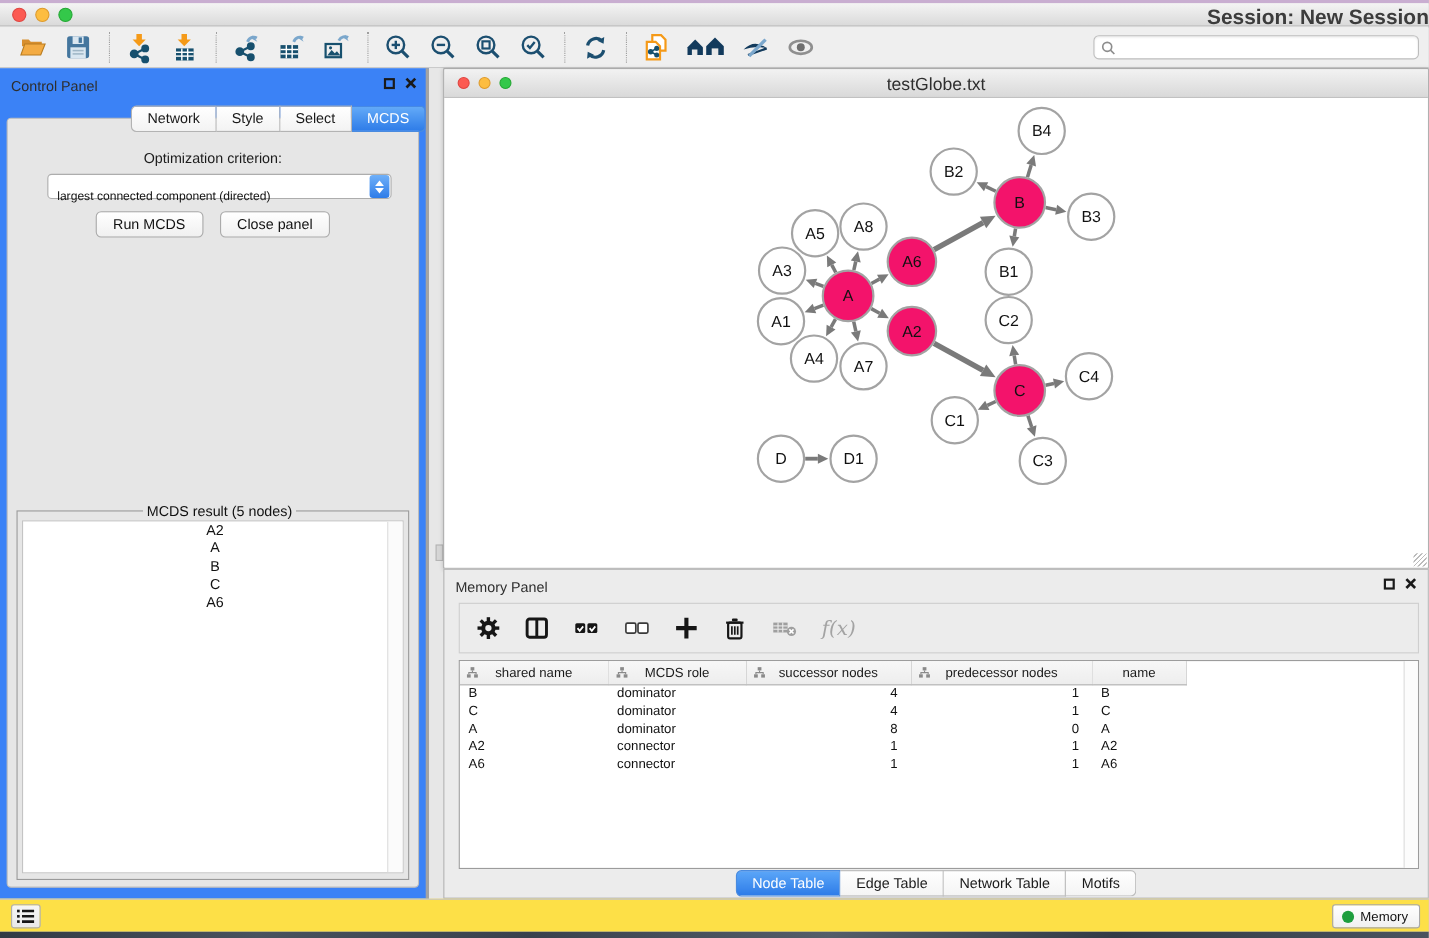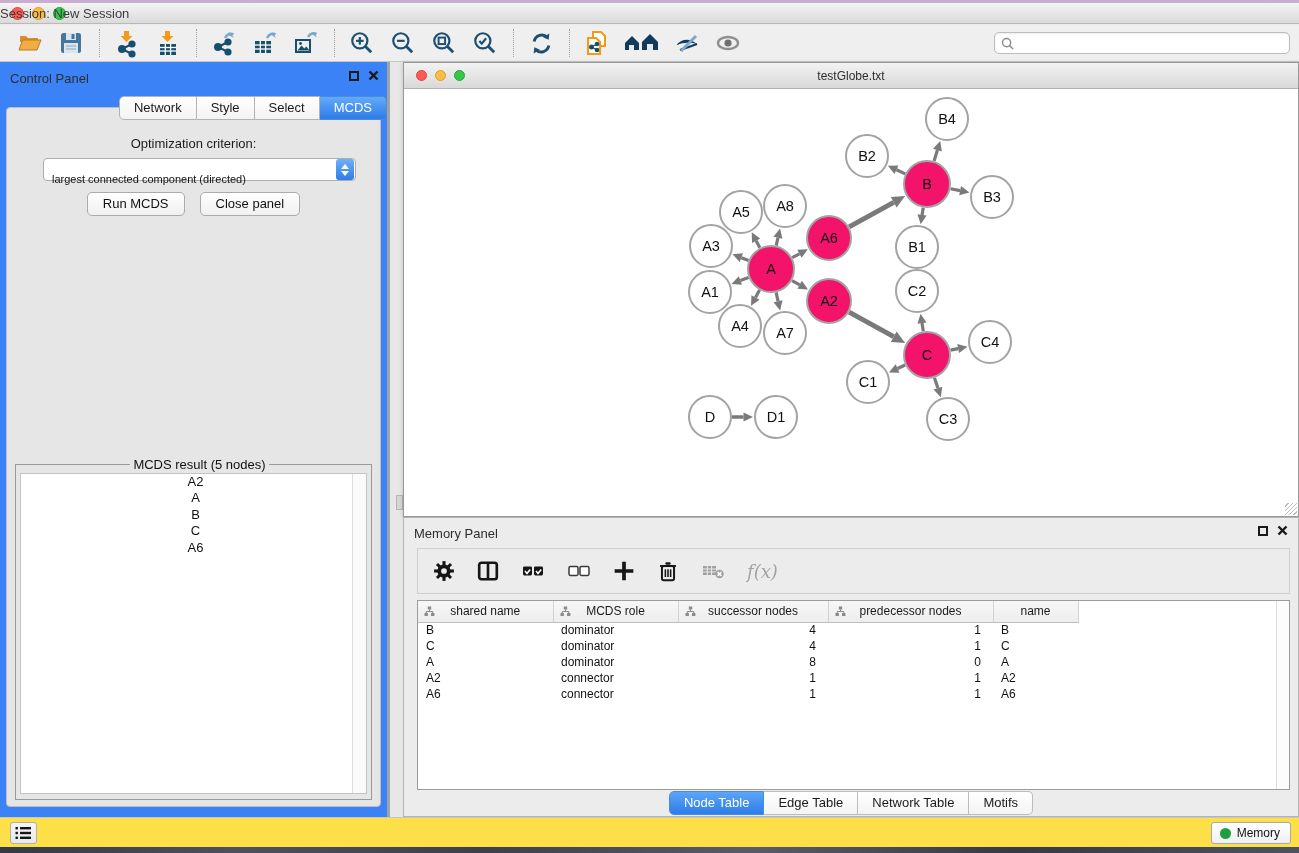--- a/index.html
+++ b/index.html
@@ -9,21 +9,21 @@
 
   
   .top-strip { position:absolute; left:0; top:0; width:100%; height:3px; background:#c9aed1; }
   .titlebar { position:absolute; left:0; top:3px; width:100%; height:21px;
     background:linear-gradient(#f4f4f4,#dadada); border-bottom:1px solid #b9b9b9; }
   .traffic { position:absolute; left:11px; top:4px; display:flex; gap:8px; }
   .tl { width:13px; height:13px; border-radius:50%; display:inline-block; }
   .tl.red { background:#fc5a52; border:1px solid #df4541; }
   .tl.yellow { background:#fdbd40; border:1px solid #de9b2d; }
   .tl.green { background:#34c84a; border:1px solid #24a834; }
-  .win-title { position:absolute; left:0; right:0; top:3px; text-align:left; font-size:13px; color:#3c3c3c; }
+  .win-title { position:absolute; left:0; right:0; top:3px; text-align:right; font-size:19px; color:#3c3c3c;font-weight:bold; }
 
   
   .toolbar { position:absolute; left:0; top:25px; width:100%; height:37px; background:#efefef;
     border-bottom:1px solid #c6c6c6; display:flex; align-items:center; padding-left:14px; }
   .tbtn { width:32px; height:30px; display:flex; align-items:center; justify-content:center; margin-right:9px; cursor:default; }
   .tbtn svg { display:block; }
   .tsep { width:1px; height:28px; border-left:1px dotted #9f9f9f; margin:0 11px 0 3px; }
   .searchbox { position:absolute; right:9px; top:7px; width:296px; height:22px; background:#fff;
     border:1px solid #bdbdbd; border-radius:5px; display:flex; align-items:center; padding-left:6px;
     box-shadow:inset 0 1px 2px rgba(0,0,0,.08); }
@@ -67,21 +67,21 @@
   .result-scroll { position:absolute; right:0; top:0; bottom:0; width:14px; background:#fbfbfb; border-left:1px solid #ddd; }
   .result-item { font-size:13px; color:#111; line-height:16.4px; padding-left:4px; }
 
   
   .net-window { position:absolute; left:403px; top:0; width:896px; height:455px; background:#fff;
     border:1px solid #989898; box-shadow:0 1px 4px rgba(0,0,0,.18); }
   .net-titlebar { position:absolute; left:0; top:0; right:0; height:26px; background:linear-gradient(#f2f2f2,#d9d9d9);
     border-bottom:1px solid #b3b3b3; }
   .net-traffic { position:absolute; left:12px; top:7px; display:flex; gap:8px; }
   .tl.small { width:11px; height:11px; }
-  .net-title { position:absolute; left:0; right:0; top:6px; text-align:center; font-size:12px; color:#2e2e2e; }
+  .net-title { position:absolute; left:0; right:0; top:6px; text-align:center; font-size:16px; color:#2e2e2e; }
   .net-canvas { position:absolute; left:0; top:26px; right:0; bottom:0; background:#fff; }
   .resize-corner { position:absolute; right:1px; bottom:1px; width:12px; height:12px;
     background:repeating-linear-gradient(135deg,#ffffff 0 2px,#bbb 2px 3px); }
   .handle-left { position:absolute; left:396px; top:433px; width:7px; height:15px; background:#d6d6d6; border:1px solid #b5b5b5; }
   .handle-bottom { position:absolute; left:845px; top:508px; width:15px; height:8px; background:#d6d6d6; border:1px solid #b5b5b5; }
 
   
   .table-panel { position:absolute; left:403px; top:455px; width:896px; height:300px; background:#ececec;
     border:1px solid #b3b3b3; }
   .tp-title { position:absolute; left:10px; top:8px; font-size:13px; color:#2e2e2e; }

